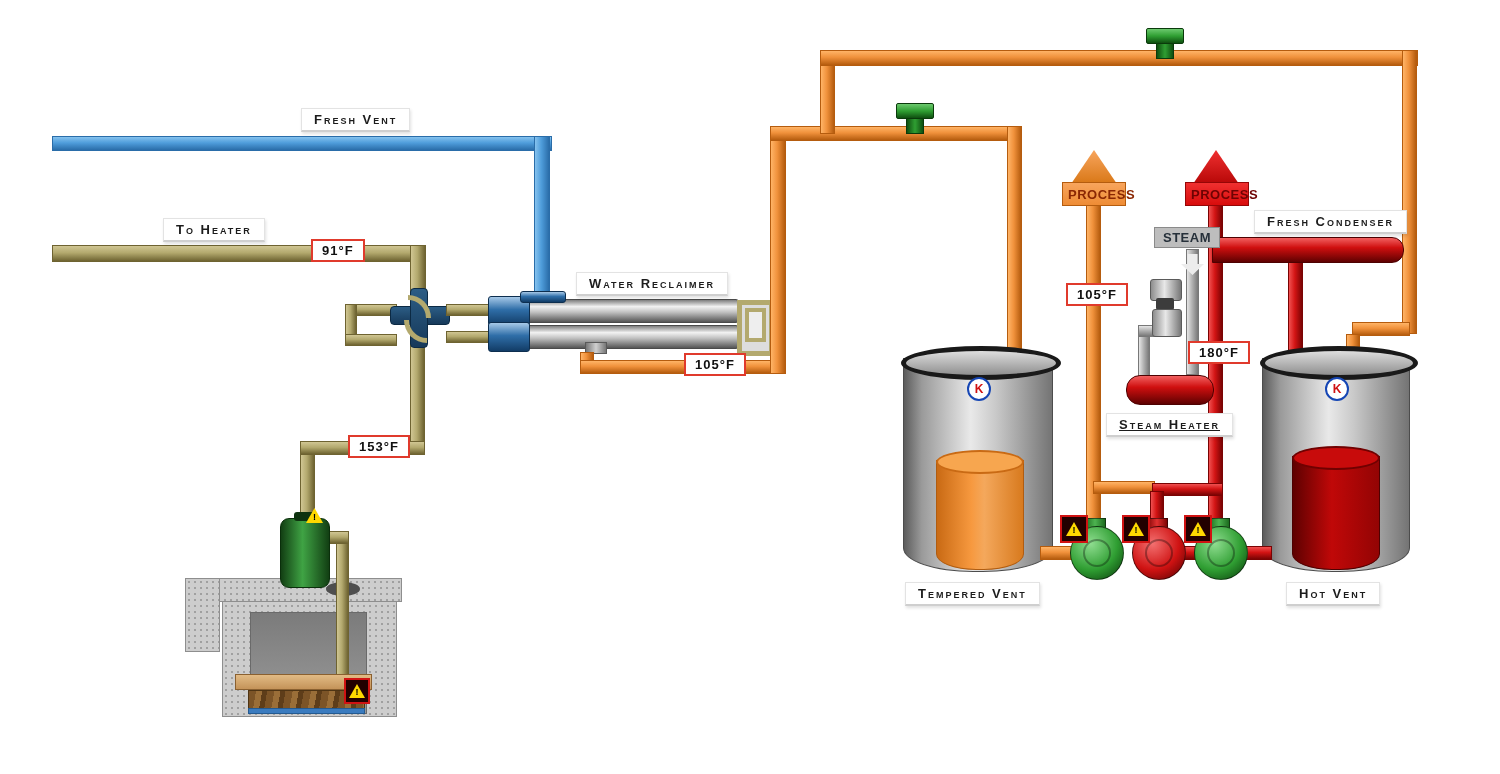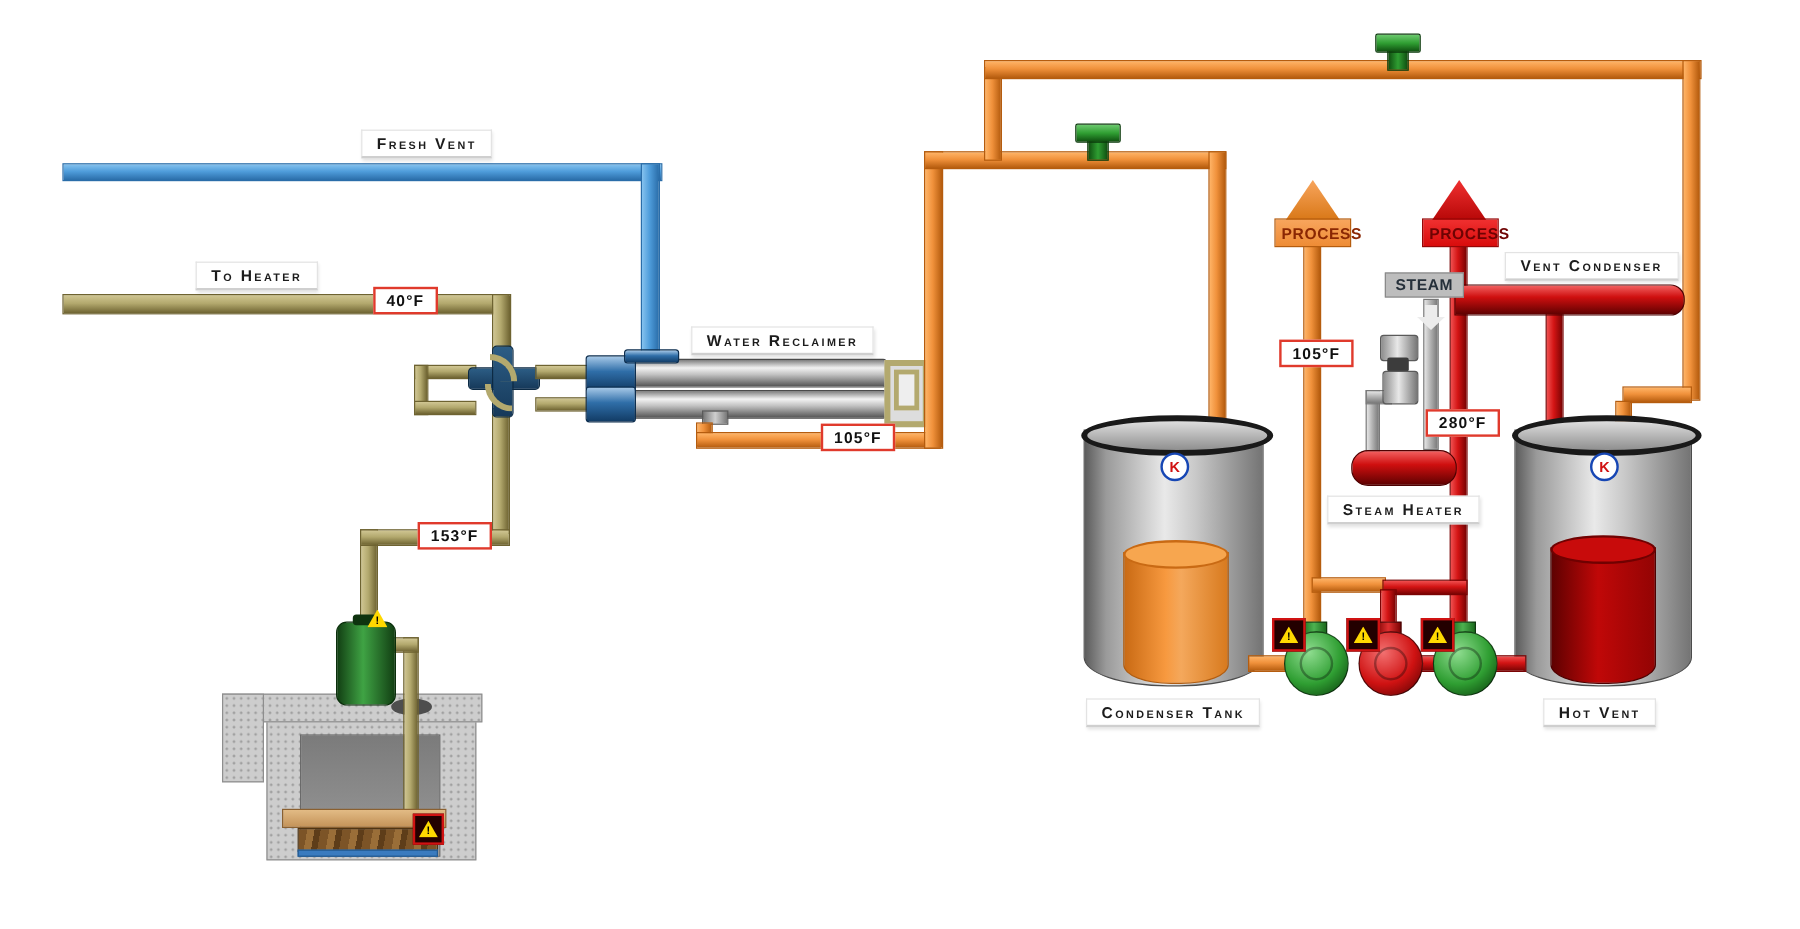--- a/index.html
+++ b/index.html
@@ -215,27 +215,27 @@
   <div class="warn" style="left:1184px;top:515px;">
       <span class="tri">!</span>
     </div>
 
   <div class="arrowhead a-orange" style="left:1071px;top:150px;width:46px;height:34px;"></div>
   <div class="process p-orange" style="left:1062px;top:182px;width:64px;height:24px;">PROCESS</div>
   <div class="arrowhead a-red" style="left:1193px;top:150px;width:46px;height:34px;"></div>
   <div class="process p-red" style="left:1185px;top:182px;width:64px;height:24px;">PROCESS</div>
   <div class="steam-lbl" style="left:1154px;top:227px;">STEAM</div>
 
-  <div class="temp" style="left:311px;top:239px;">40°F</div>
+  <div class="temp" style="left:311px;top:239px;">91°F</div>
   <div class="temp" style="left:684px;top:353px;">105°F</div>
   <div class="temp" style="left:348px;top:435px;">153°F</div>
   <div class="temp" style="left:1066px;top:283px;">105°F</div>
-  <div class="temp" style="left:1188px;top:341px;">280°F</div>
+  <div class="temp" style="left:1188px;top:341px;">180°F</div>
 
   <div class="lbl" style="left:301px;top:108px;">Fresh Vent</div>
   <div class="lbl" style="left:163px;top:218px;">To Heater</div>
   <div class="lbl" style="left:576px;top:272px;">Water Reclaimer</div>
-  <div class="lbl" style="left:1254px;top:210px;">Vent Condenser</div>
-  <div class="lbl" style="left:1106px;top:413px;">Steam Heater</div>
-  <div class="lbl" style="left:905px;top:582px;">Condenser Tank</div>
+  <div class="lbl" style="left:1254px;top:210px;">Fresh Condenser</div>
+  <div class="lbl" style="left:1106px;top:413px;text-decoration:underline;">Steam Heater</div>
+  <div class="lbl" style="left:905px;top:582px;">Tempered Vent</div>
   <div class="lbl" style="left:1286px;top:582px;">Hot Vent</div>
 
 </div>
 
 </body></html>

